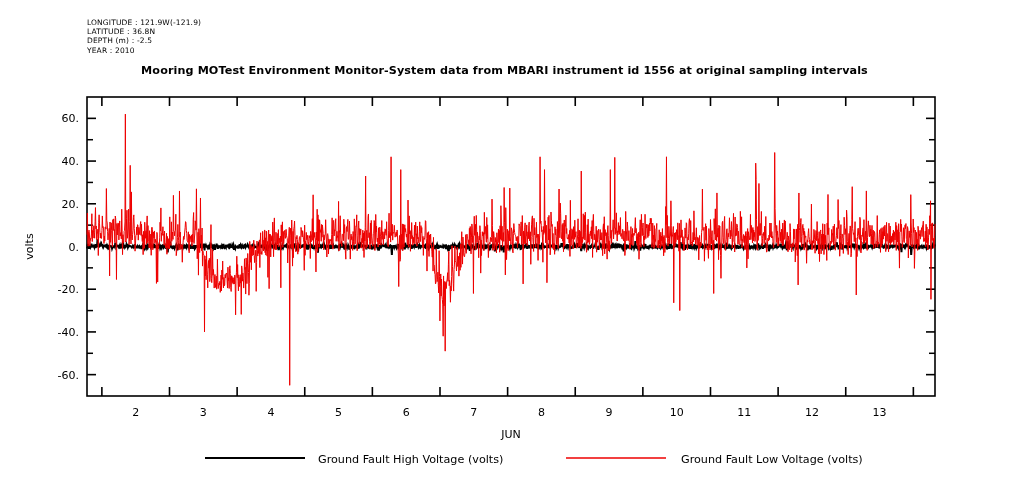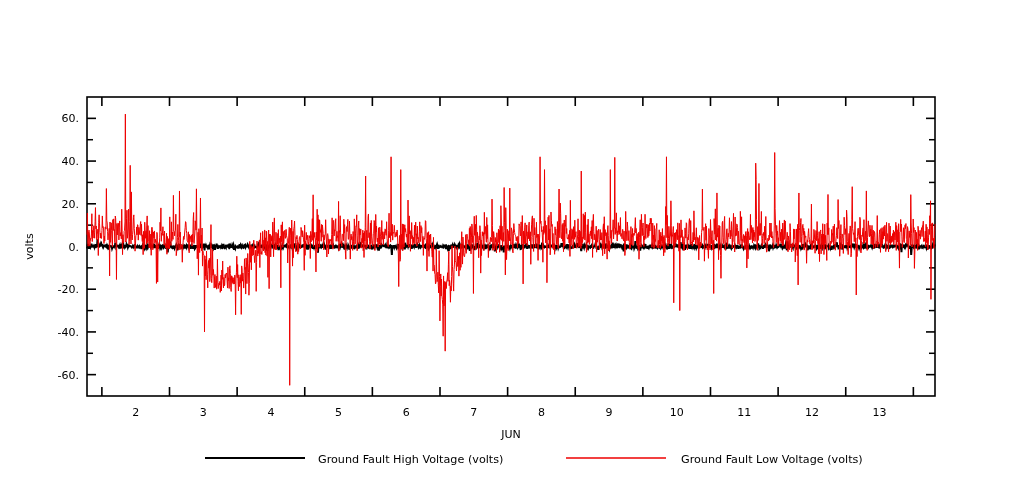--- a/index.html
+++ b/index.html
@@ -64,21 +64,28 @@
     font-family: "DejaVu Sans", sans-serif;
     font-size: 11.2px;
     fill: #000000;
   }
 </style>
 </head>
 <body>
 
 <div id="root">
 
+  <div class="meta-block">
+    <span class="meta-line">LONGITUDE : 121.9W(-121.9)</span>
+    <span class="meta-line">LATITUDE : 36.8N</span>
+    <span class="meta-line">DEPTH (m) : -2.5</span>
+    <span class="meta-line">YEAR : 2010</span>
+  </div>
 
+  <div class="chart-title">Mooring MOTest Environment Monitor-System data from MBARI instrument id 1556 at original sampling intervals</div>
 
   <svg id="plot-svg" width="1009" height="504">
     <g id="axes-layer">
         <rect x="87" y="97" width="848" height="299" fill="none" stroke="#000" stroke-width="1.6"></rect>
         <line x1="87" y1="374.64285714285717" x2="96" y2="374.64285714285717" stroke="#000" stroke-width="1.6"></line>
         <line x1="935" y1="374.64285714285717" x2="926" y2="374.64285714285717" stroke="#000" stroke-width="1.6"></line>
         <line x1="87" y1="331.92857142857144" x2="96" y2="331.92857142857144" stroke="#000" stroke-width="1.6"></line>
         <line x1="935" y1="331.92857142857144" x2="926" y2="331.92857142857144" stroke="#000" stroke-width="1.6"></line>
         <line x1="87" y1="289.2142857142857" x2="96" y2="289.2142857142857" stroke="#000" stroke-width="1.6"></line>
         <line x1="935" y1="289.2142857142857" x2="926" y2="289.2142857142857" stroke="#000" stroke-width="1.6"></line>

